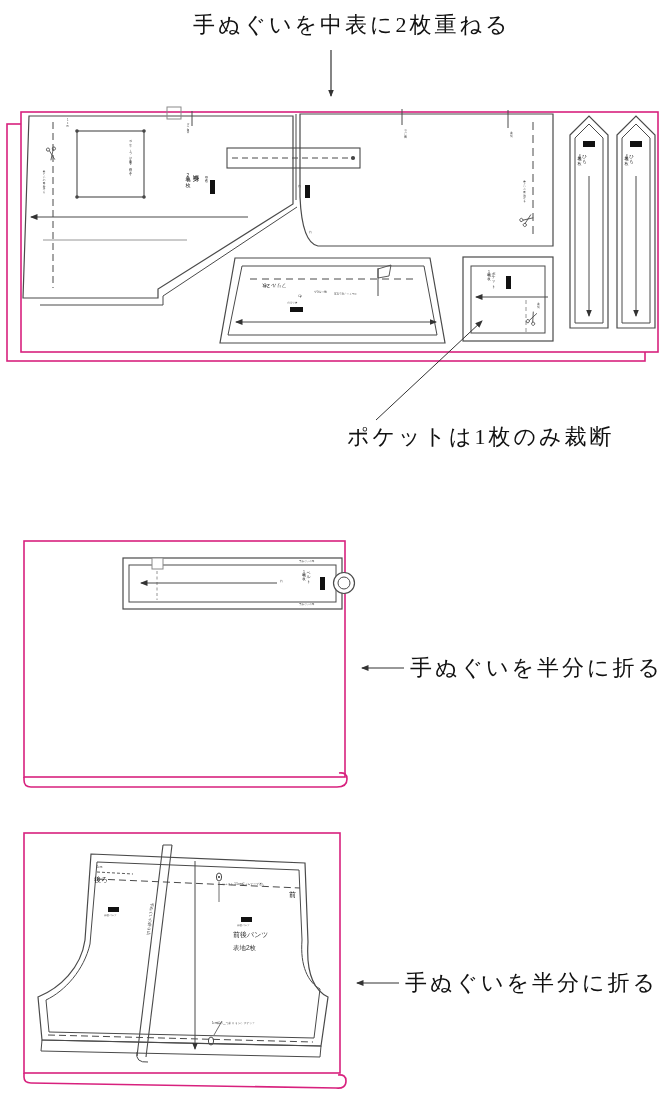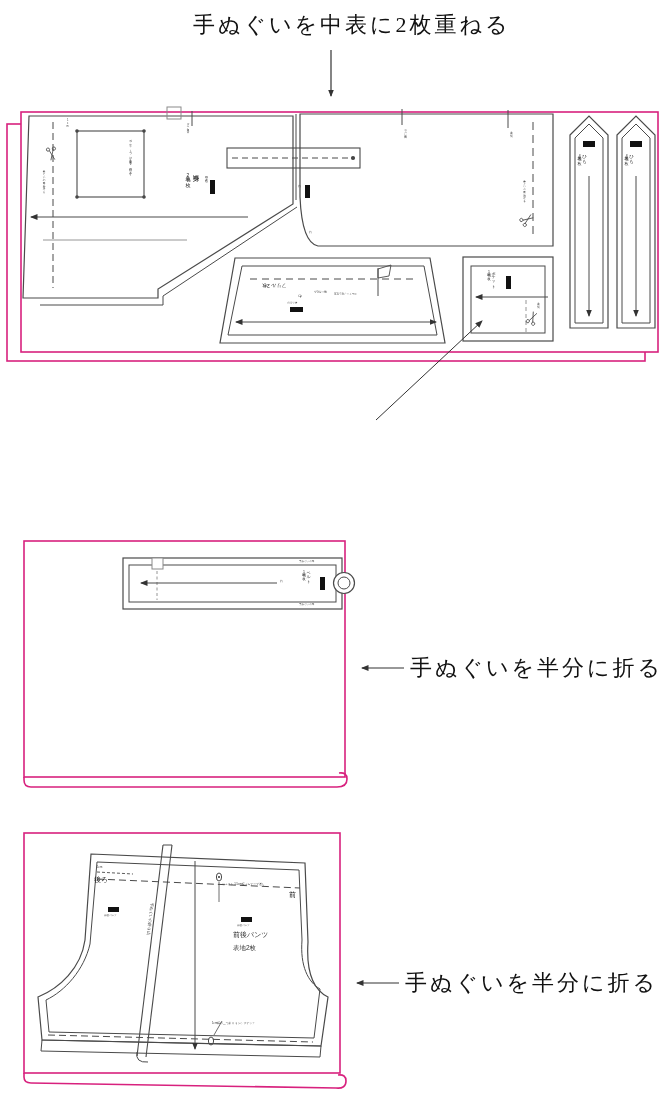--- a/index.html
+++ b/index.html
@@ -157,20 +157,21 @@
     <ellipse cx="211" cy="1041" rx="2.6" ry="4" stroke-width="1"></ellipse>
     <line x1="214" y1="1035" x2="222" y2="1021" stroke-width="0.8"></line>
     <rect x="108" y="907" width="11" height="5" fill="#111" stroke="none"></rect>
     <rect x="241" y="917" width="11" height="5" fill="#111" stroke="none"></rect>
   </g>
 
   <line x1="399" y1="983" x2="357" y2="983" stroke="#333" stroke-width="1.2" marker-end="url(#ah)"></line>
 </svg>
 
 <div class="lbl ann" style="left:193px;top:12px;">手ぬぐいを中表に2枚重ねる</div>
+<div class="lbl ann" style="left:347px;top:424px;">ポケットは1枚のみ裁断</div>
 <div class="lbl ann" style="left:410px;top:655px;">手ぬぐいを半分に折る</div>
 <div class="lbl ann" style="left:405px;top:970px;">手ぬぐいを半分に折る</div>
 
 <div class="vlabel" style="left:185px;top:170px;">
   <span class="nm" style="font-size:6.5px;">身頃</span>
   <span class="qt" style="font-size:5px;">表地2枚</span>
 </div>
 <div class="lbl t v" style="left:205px;top:174px;font-size:2.5px;">縫い代込み</div>
 <div class="lbl t v" style="left:128px;top:137px;font-size:3px;">ポケットつけ位置(1枚のみ)</div>
 <div class="lbl t v" style="left:42px;top:168px;font-size:2.6px;">手ぬぐいの耳に合わせる</div>

